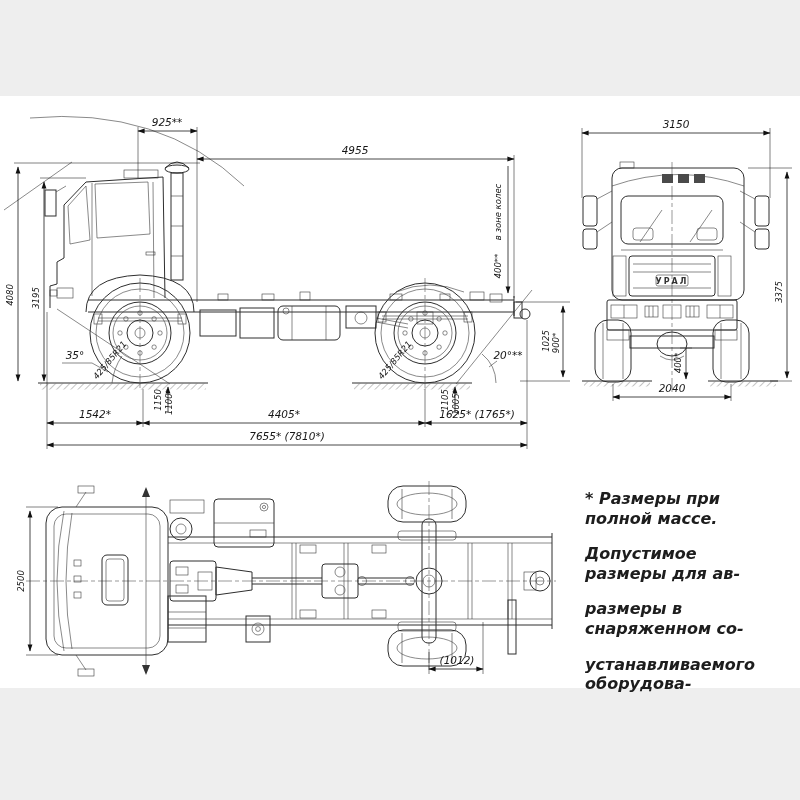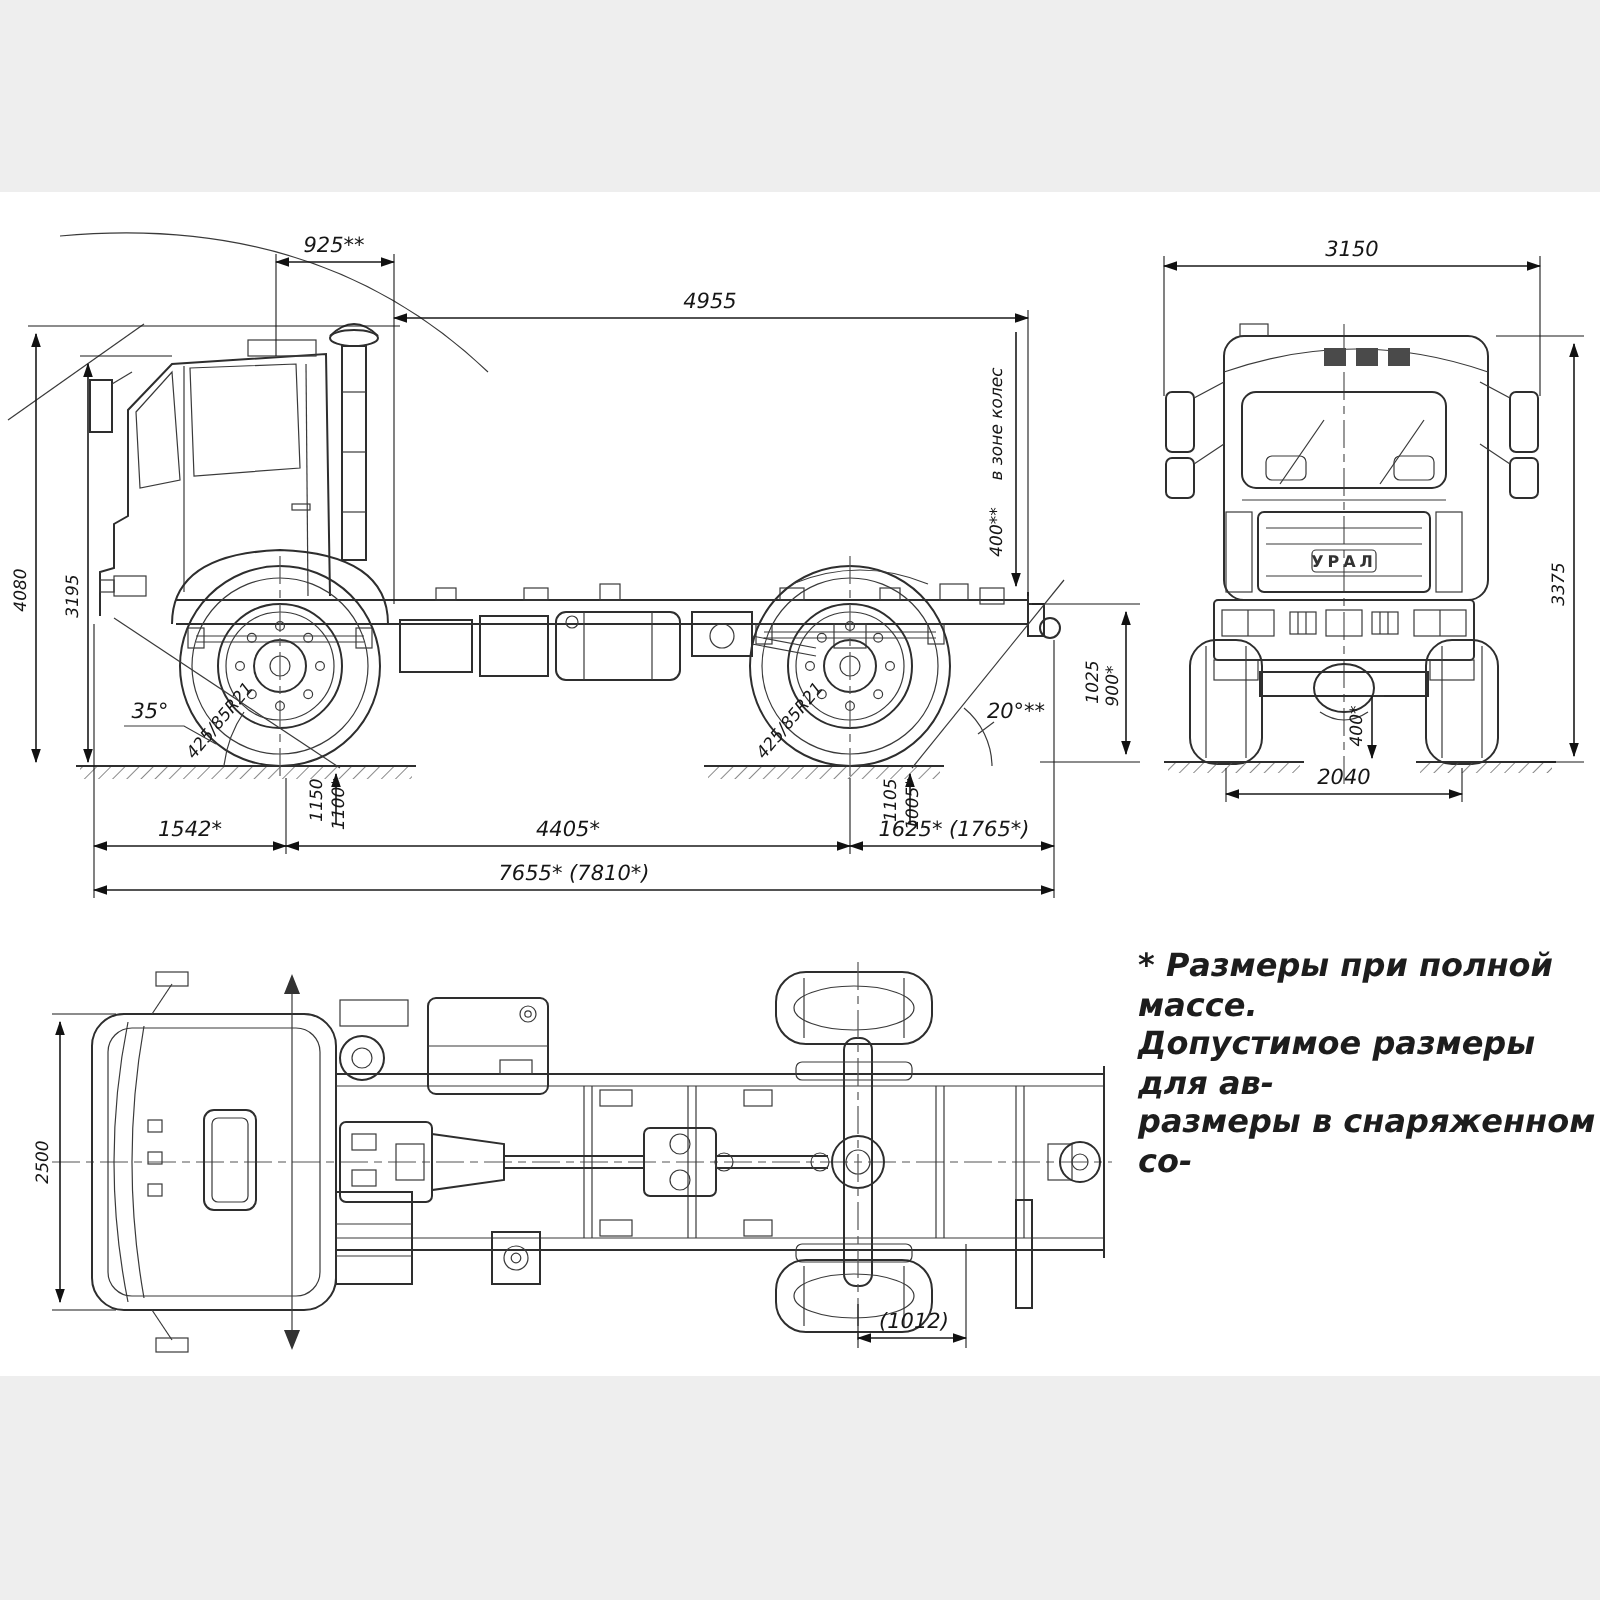--- a/index.html
+++ b/index.html
@@ -16,21 +16,21 @@
   .cl{fill:none;stroke:#555;stroke-width:0.6;stroke-dasharray:14 3 4 3;}
   
   .dim{stroke:#1a1a1a;stroke-width:0.8;fill:none;}
   .ext{stroke:#1a1a1a;stroke-width:0.55;fill:none;}
   text{fill:#161616;font-family:"DejaVu Sans",sans-serif;font-style:italic;}
   .dt{font-size:10.5px;text-anchor:middle;}
   .ds{font-size:8.5px;text-anchor:middle;}
   .badge{font-size:8px;font-weight:bold;font-style:normal;letter-spacing:2px;text-anchor:middle;fill:#333;}
   .notes{position:absolute;left:569px;top:473px;width:230px;color:#1d1d1d;
          font-style:italic;font-weight:600;font-size:16px;line-height:19.6px;}
-  .notes p{margin:0;}
+  .notes p{margin:16px;}
 </style>
 </head>
 <body>
 
 <div class="stage">
   <div class="band band-top"></div>
   <div class="band band-bottom"></div>
 
   <svg width="800" height="800" viewBox="0 0 800 800">
     <defs>
@@ -441,14 +441,15 @@
         <line class="dim" x1="429" y1="669" x2="483" y2="669" marker-start="url(#ae)" marker-end="url(#ae)"></line>
         <text class="dt" x="457" y="664">(1012)</text>
       </g>
     </g>
   </svg>
 
   <div class="notes">
     <p>* Размеры при полной массе.</p>
     <p>Допустимое размеры для ав-</p>
     <p>размеры в снаряженном со-</p>
+    <p>устанавливаемого оборудова-</p>
   </div>
 </div>
 
 </body></html>

